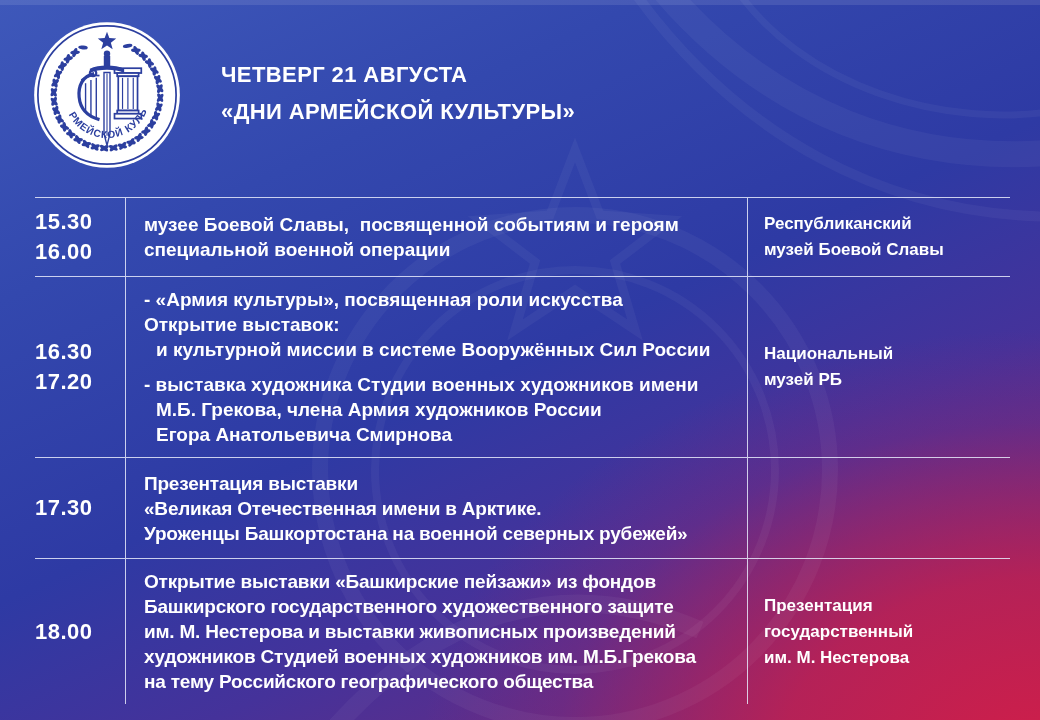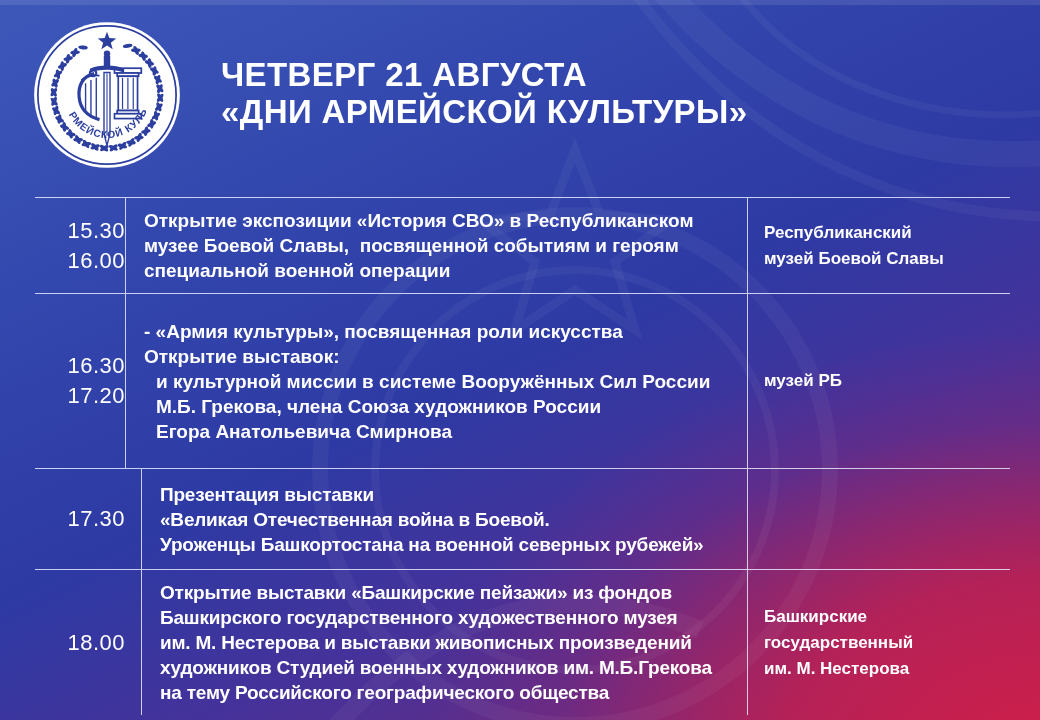--- a/index.html
+++ b/index.html
@@ -15,50 +15,50 @@
       linear-gradient(155deg, #3e58ba 0%, #3348ae 25%, #2e3aa4 50%, #45329a 68%, #632c86 84%, #7b2973 100%);
     color:#fff;
   }
   .top-edge{position:absolute;top:0;left:0;right:0;height:5px;background:rgba(255,255,255,.10);}
   svg.watermark{position:absolute;left:0;top:0;pointer-events:none;}
 
   .logo{position:absolute;left:32px;top:20px;width:150px;height:150px;}
 
   .title{
     position:absolute;left:221px;top:56px;
-    font-size:33px;font-weight:700;line-height:37px;letter-spacing:.4px;
+    font-size:22px;font-weight:700;line-height:37px;letter-spacing:.4px;
     text-transform:uppercase;white-space:nowrap;
   }
 
   .schedule{position:absolute;left:35px;top:197px;width:975px;}
   .row{
     display:grid;grid-template-columns:90px 623px 262px;
     border-top:1.5px solid rgba(230,234,250,.85);
     box-sizing:border-box;
   }
   .row.r0{min-height:79px;}
   .row.r1{min-height:175px;}
   .row.r2{min-height:101px;}
   .row.r3{min-height:140px;}
   .cell{display:flex;flex-direction:column;justify-content:center;box-sizing:border-box;}
   .cell.time{
-    align-items:flex-end;text-align:center;
-    font-size:22px;font-weight:400;line-height:30px;letter-spacing:.5px;
+    align-items:flex-start;text-align:center;
+    font-size:22px;font-weight:700;line-height:30px;letter-spacing:.5px;
   }
   .cell.desc{
     border-left:1.5px solid rgba(230,234,250,.85);
     border-right:1.5px solid rgba(230,234,250,.85);
     padding:10px 10px 10px 18px;
     font-size:19px;font-weight:700;line-height:25px;
   }
   .cell.loc{
     padding:10px 8px 10px 16px;
     font-size:17px;font-weight:700;line-height:26px;
   }
-  .r2 .cell.desc,.r3 .cell.desc{letter-spacing:-.2px;margin-left:16px;}
+  .r2 .cell.desc,.r3 .cell.desc{letter-spacing:-.2px;}
   .line{white-space:pre;}
   .line.indent{padding-left:12px;}
   .line.gap{margin-top:10px;}
 </style>
 </head>
 <body>
 
 <div class="page">
   <div class="top-edge"></div>
 
@@ -247,70 +247,71 @@
   </div>
 
   <main class="schedule">
 
     <section class="row r0">
       <div class="cell time">
         <div class="line">15.30</div>
         <div class="line">16.00</div>
       </div>
       <div class="cell desc">
-        <div class="line">Открытие экспозиции «История СВО» в Республиканском</div>
         <div class="line">музее Боевой Славы,&nbsp; посвященной событиям и героям</div>
         <div class="line">специальной военной операции</div>
       </div>
       <div class="cell loc">
         <div class="line">Республиканский</div>
         <div class="line">музей Боевой Славы</div>
       </div>
     </section>
 
     <section class="row r1">
       <div class="cell time">
         <div class="line">16.30</div>
         <div class="line">17.20</div>
       </div>
       <div class="cell desc">
         <div class="line">- «Армия культуры», посвященная роли искусства</div>
         <div class="line">Открытие выставок:</div>
         <div class="line indent">и культурной миссии в системе Вооружённых Сил России</div>
-        <div class="line indent">М.Б. Грекова, члена Союза художников России</div>
+        <div class="line gap">- выставка художника Студии военных художников имени</div>
+        <div class="line indent">М.Б. Грекова, члена Армия художников России</div>
         <div class="line indent">Егора Анатольевича Смирнова</div>
       </div>
       <div class="cell loc">
+        <div class="line">Национальный</div>
         <div class="line">музей РБ</div>
       </div>
     </section>
 
     <section class="row r2">
       <div class="cell time">
         <div class="line">17.30</div>
       </div>
       <div class="cell desc">
         <div class="line">Презентация выставки</div>
-        <div class="line">«Великая Отечественная война в Боевой.</div>
+        <div class="line">«Великая Отечественная имени в Арктике.</div>
         <div class="line">Уроженцы Башкортостана на военной северных рубежей»</div>
       </div>
     </section>
 
     <section class="row r3">
       <div class="cell time">
         <div class="line">18.00</div>
       </div>
       <div class="cell desc">
         <div class="line">Открытие выставки «Башкирские пейзажи» из фондов</div>
-        <div class="line">Башкирского государственного художественного музея</div>
+        <div class="line">Башкирского государственного художественного защите</div>
         <div class="line">им. М. Нестерова и выставки живописных произведений</div>
         <div class="line">художников Студией военных художников им. М.Б.Грекова</div>
         <div class="line">на тему Российского географического общества</div>
       </div>
       <div class="cell loc">
-        <div class="line">Башкирские</div>
+        <div class="line">Презентация</div>
         <div class="line">государственный</div>
         <div class="line">им. М. Нестерова</div>
       </div>
     </section>
 
   </main>
 </div>
 
 </body></html>

